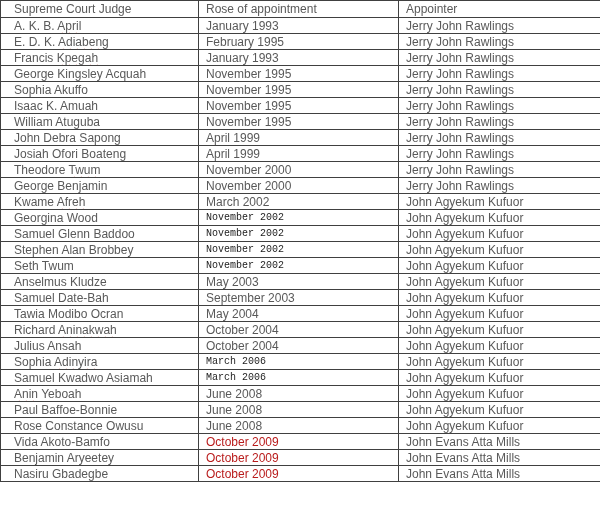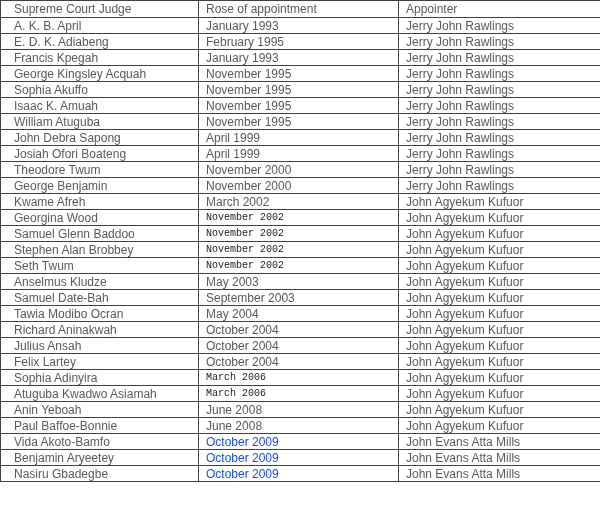--- a/index.html
+++ b/index.html
@@ -36,21 +36,21 @@
   }
   th:first-child, td:first-child { padding-left: 13px; }
   thead tr { height: 17px; }
   tbody tr { height: 16px; }
   td.year-alt {
     font-family: Liberation Mono, monospace;
     font-size: 10px;
     color: #1c1c1c;
   }
   td.year-dark {
-    color: #1d4ed8;
+    color: #b91c1c;
   }
   .misspelled {
     text-decoration-line: underline;
     text-decoration-style: wavy;
     text-decoration-color: #d13428;
     text-decoration-thickness: 1px;
     text-underline-offset: 2px;
   }
 </style>
 </head>
@@ -170,41 +170,41 @@
           <td><span>Richard </span><span class="misspelled">Aninakwah</span></td>
           <td>October 2004</td>
           <td>John Agyekum Kufuor</td>
         </tr>
         <tr>
           <td><span>Julius Ansah</span></td>
           <td>October 2004</td>
           <td>John Agyekum Kufuor</td>
         </tr>
         <tr>
-          <td><span>Felix Lartey</span></td>
-          <td>October 2004</td>
-          <td>John Agyekum Kufuor</td>
-        </tr>
-        <tr>
           <td><span>Sophia </span><span class="misspelled">Adinyira</span></td>
           <td class="year-alt">March 2006</td>
           <td>John Agyekum Kufuor</td>
         </tr>
         <tr>
-          <td><span>Atuguba Kwadwo Asiamah</span></td>
+          <td><span>Samuel Kwadwo Asiamah</span></td>
           <td class="year-alt">March 2006</td>
           <td>John Agyekum Kufuor</td>
         </tr>
         <tr>
           <td><span class="misspelled">Anin</span><span> Yeboah</span></td>
           <td>June 2008</td>
           <td>John Agyekum Kufuor</td>
         </tr>
         <tr>
           <td><span>Paul Baffoe-Bonnie</span></td>
+          <td>June 2008</td>
+          <td>John Agyekum Kufuor</td>
+        </tr>
+        <tr>
+          <td><span>Rose Constance Owusu</span></td>
           <td>June 2008</td>
           <td>John Agyekum Kufuor</td>
         </tr>
         <tr>
           <td><span>Vida Akoto-Bamfo</span></td>
           <td class="year-dark">October 2009</td>
           <td>John Evans Atta Mills</td>
         </tr>
         <tr>
           <td><span>Benjamin Aryeetey</span></td>

